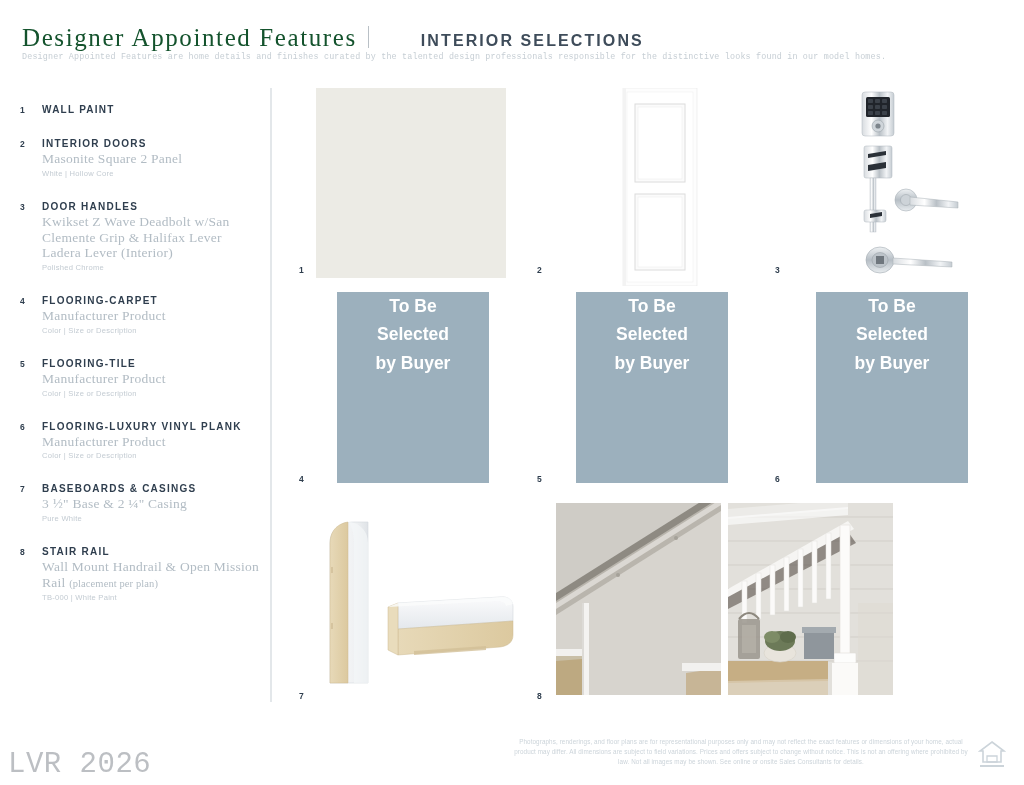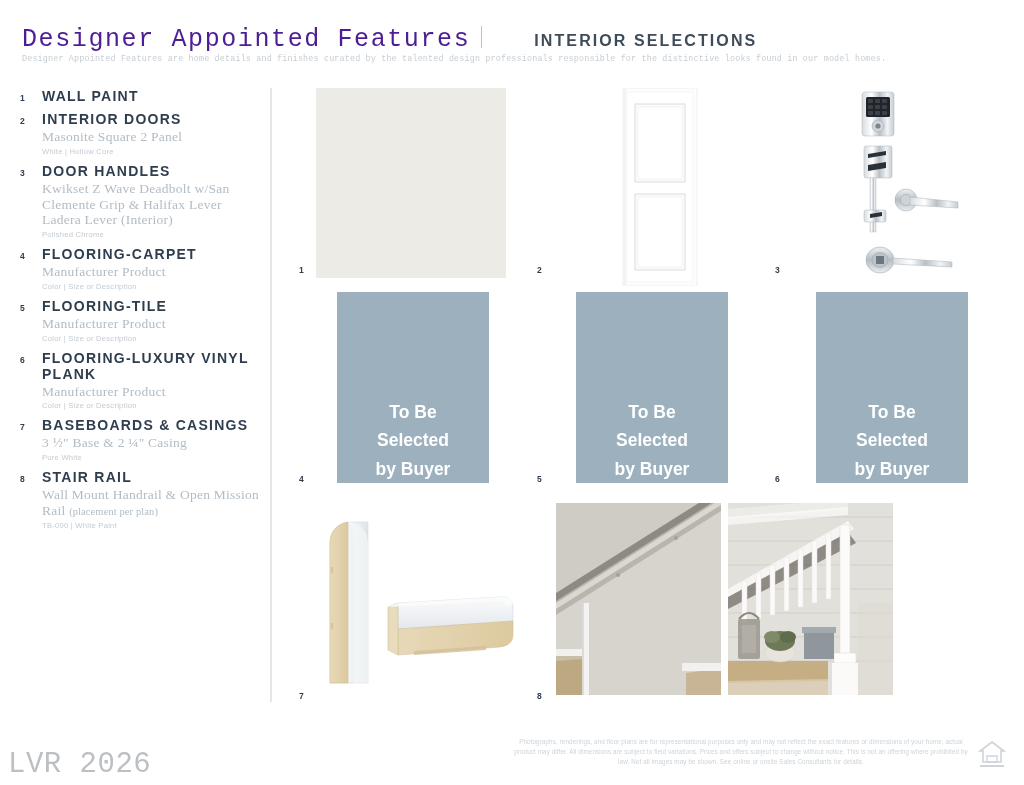--- a/index.html
+++ b/index.html
@@ -21,24 +21,24 @@
     left: 22px;
     top: 24px;
     width: 980px;
   }
   #title-row {
     display: flex;
     align-items: baseline;
     white-space: nowrap;
   }
   #title-script {
-    font-family: Liberation Mono, monospace;
+    font-family: Liberation Serif, serif;
     font-size: 25px;
     letter-spacing: 1.6px;
-    color: #4c1d95;
+    color: #14532d;
     font-weight: 400;
   }
   #title-divider {
     display: inline-block;
     width: 1px;
     height: 22px;
     background: #b9c0c6;
     margin: 0 13px 0 11px;
     position: relative;
     top: 2px;
@@ -72,24 +72,25 @@
   }
   .spec-num {
     width: 22px;
     flex: 0 0 22px;
     font-size: 8.5px;
     font-weight: 700;
     color: #2f3e4e;
     letter-spacing: 0.3px;
   }
   .spec-title {
-    font-size: 14px;
+    font-size: 10px;
     font-weight: 700;
     color: #2f3e4e;
     letter-spacing: 1.25px;
+    margin-top: 16px;
   }
   .spec-body { padding-left: 22px; margin-top: 2px; }
   .spec-product {
     font-family: "Liberation Serif", serif;
     font-size: 13.5px;
     color: #b2bcc4;
     line-height: 1.17;
     letter-spacing: 0.25px;
   }
   .spec-product .small-note {
@@ -124,21 +125,21 @@
     letter-spacing: 0.3px;
   }
   .tbs {
     background: #9cb0bd;
     color: #ffffff;
     font-size: 17.5px;
     font-weight: 700;
     line-height: 1.62;
     text-align: center;
     display: flex;
-    align-items: flex-end;
+    align-items: flex-start;
     justify-content: center;
     font-family: "Liberation Sans", sans-serif;
   }
   .swatch-paint {
     background: #ecebe5;
     width: 100%;
     height: 100%;
   }
   .photo {
     width: 100%;

